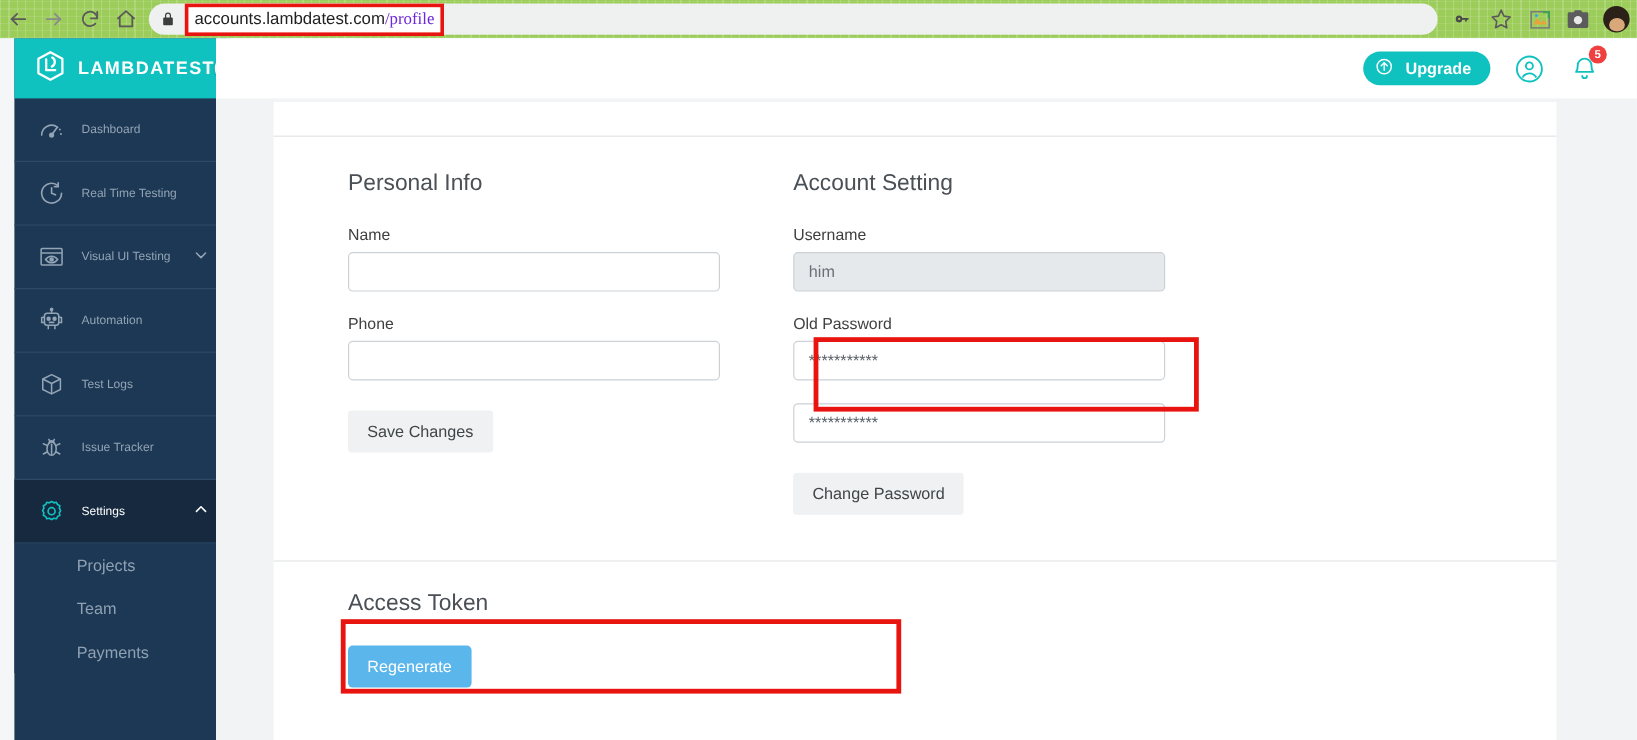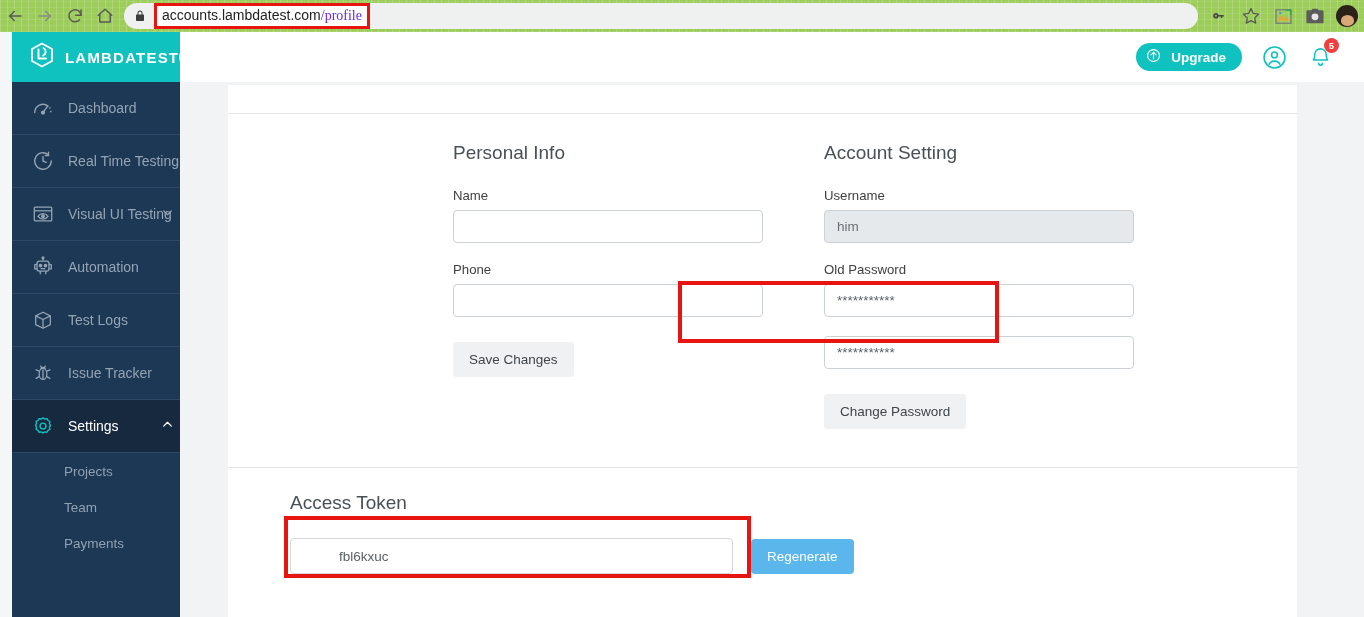--- a/index.html
+++ b/index.html
@@ -96,21 +96,21 @@
     background: #ffffff;
     display: flex; align-items: center; justify-content: center;
     box-shadow: 0 0 2px rgba(0,0,0,0.25);
   }
   .nav-item {
     height: 53px;
     display: flex; align-items: center;
     padding-left: 18px;
     border-bottom: 1px solid #2a4a68;
     color: #93a4b5;
-    font-size: 14px;
+    font-size: 10px;
     position: relative;
   }
   .nav-item .nav-icon {
     width: 26px; height: 26px; margin-right: 12px;
     display: flex; align-items: center; justify-content: center;
     flex: 0 0 26px;
   }
   .nav-item.active { background: #16293f; color: #ffffff; }
   .nav-item.active .label { color: #ffffff; }
   .nav-caret {
@@ -163,21 +163,20 @@
     width: 1069px; min-height: 532px;
     background: #ffffff;
   }
   #card-top-strip { height: 28px; }
   .divider { height: 1px; background: #e2e4e6; }
 
   #forms-area {
     display: flex;
     padding: 28px 0 0 0;
     height: 353px;
-    justify-content: center;
   }
   .form-col { padding-left: 62px; }
   .form-col.right { padding-left: 61px; }
   .section-title {
     font-size: 19px; color: #4a5055; font-weight: normal;
     margin: 0 0 24px 0;
   }
   .field-label {
     font-size: 13.2px; color: #404040; margin-bottom: 7px;
   }
@@ -501,20 +500,19 @@
         </div>
 
         <div class="annot" id="annot-username"></div>
       </div>
 
       <div class="divider"></div>
 
       <div id="token-area">
         <h2 class="section-title">Access Token</h2>
         <div id="token-row">
-          <input id="token-input" type="text" value="fbl6kxuc" style="">
           <button id="regenerate-btn">Regenerate</button>
         </div>
         <div class="annot" id="annot-token"></div>
       </div>
     </div>
   </div>
 </div>
 
 </body></html>

